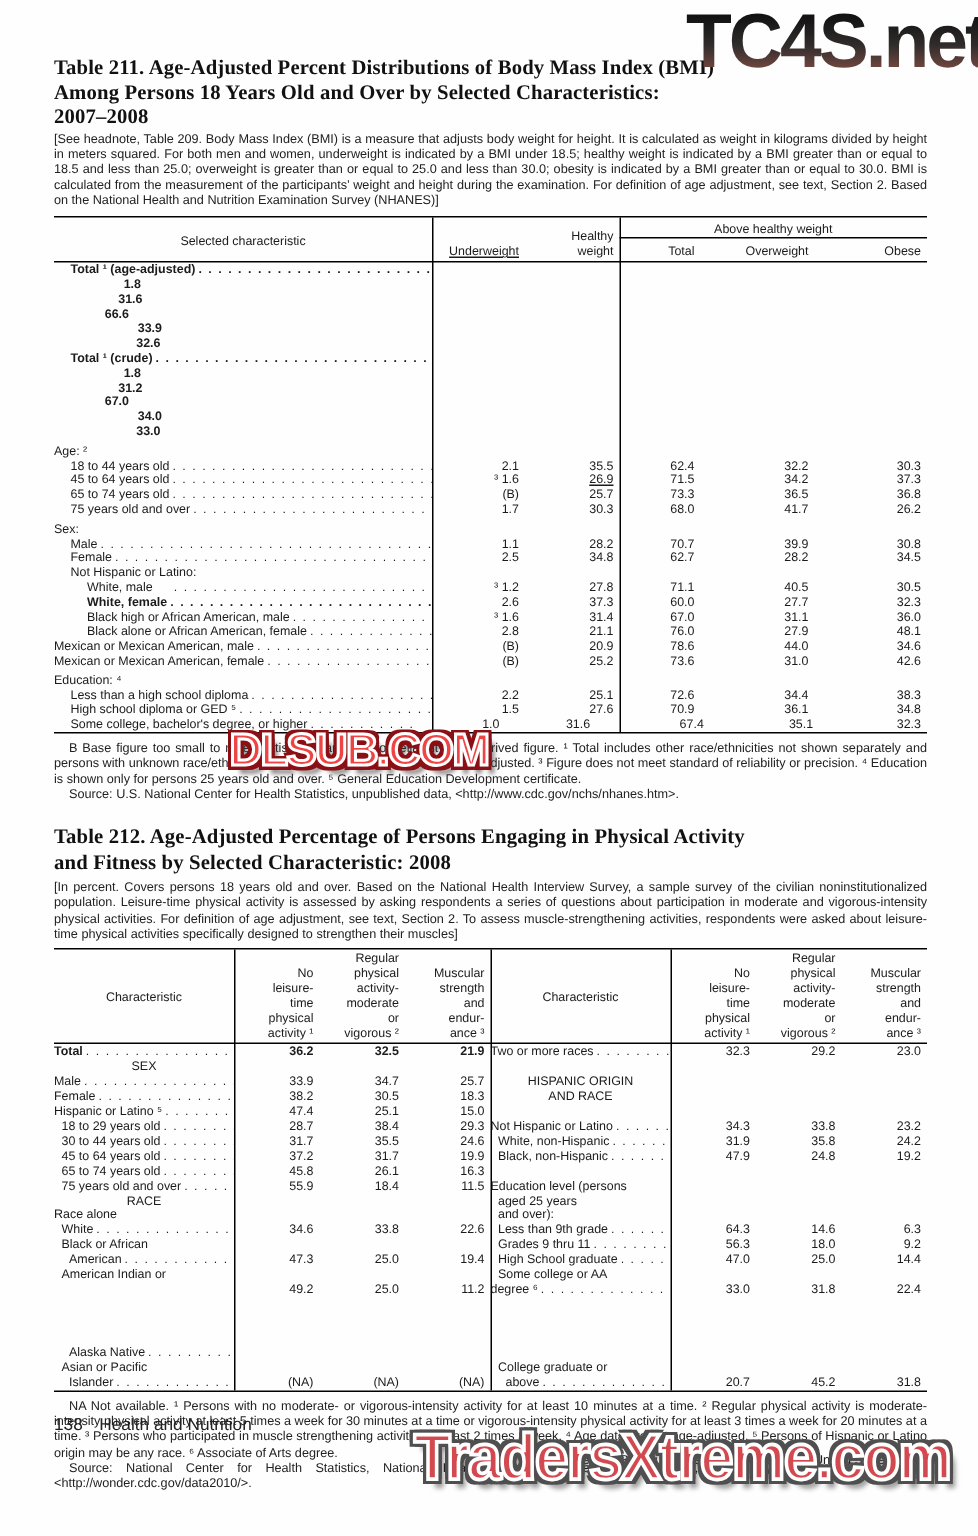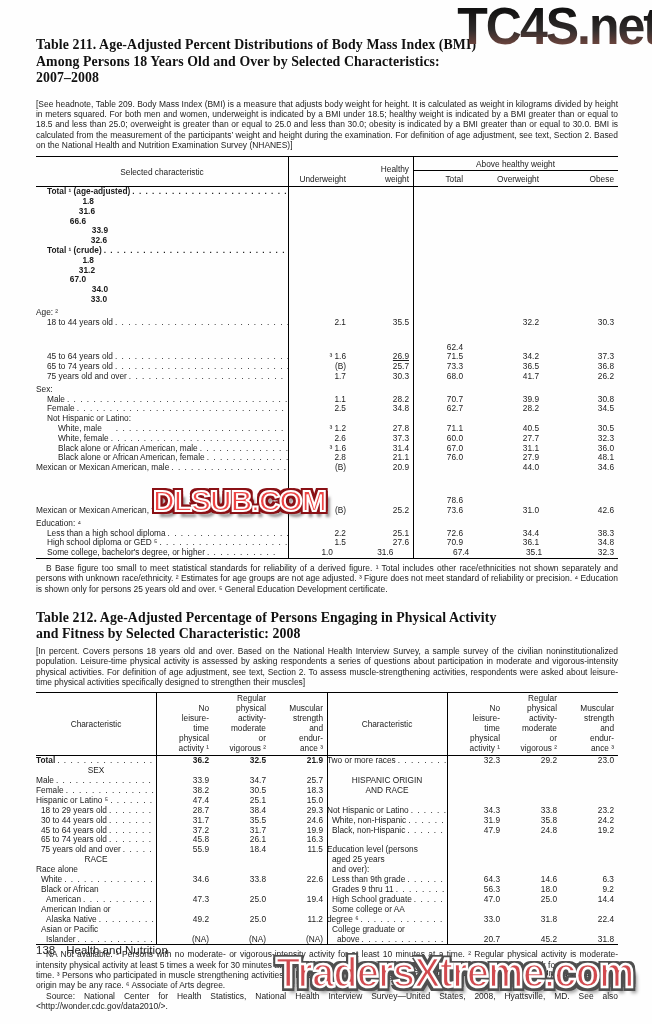--- a/index.html
+++ b/index.html
@@ -1,35 +1,35 @@
 <!DOCTYPE html>
 <html><head>
 <meta charset="utf-8">
 <style>
   * { margin:0; padding:0; box-sizing:border-box; }
   html,body { width:652px; height:1024px; }
   body { background:#fefefe; color:#1b1b1b; font-family:"Liberation Sans", sans-serif; position:relative; overflow:hidden; }
   .content { position:absolute; left:36px; top:0; width:582px; }
 
   .tbl-title { font-family:"Liberation Serif", serif; font-weight:bold; font-size:13.8px; line-height:16.5px; letter-spacing:.1px; color:#111; }
-  .headnote { font-size:8.45px; line-height:10.35px; text-align:justify; margin-top:12px; color:#222; }
+  .headnote { font-size:8.45px; line-height:10.35px; text-align:justify; margin-top:0; color:#222; }
   .footnote { font-size:8.45px; line-height:10.3px; text-align:justify; margin-top:4px; color:#222; }
   .footnote p { text-indent:10px; }
 
   
   .tbl { position:relative; border-top:1.2px solid #000; border-bottom:1.2px solid #000; margin-top:6px; font-size:8.3px; }
   .vr { position:absolute; top:0; bottom:0; width:1px; background:#000; }
   .lab { white-space:nowrap; }
   .dots { flex:1; overflow:hidden; white-space:nowrap; letter-spacing:1px; padding-left:2px; color:#1b1b1b; }
   .b { font-weight:bold;flex-direction:column; }
 
   
   #t211-header { display:flex; border-bottom:1px solid #000; height:30px; }
   .t211-hchar { width:252px; display:flex; align-items:center; justify-content:center; }
-  .t211-hu { width:62px; display:flex; align-items:flex-end; justify-content:flex-end; padding:0 4px 2px 0; }
+  .t211-hu { width:62px; display:flex; align-items:flex-end; justify-content:flex-end; padding:0 4px 2px 0;text-decoration:underline; }
   .t211-hh { width:63px; display:flex; align-items:flex-end; justify-content:flex-end; padding:0 4px 2px 0; white-space:pre-line; text-align:right; }
   .t211-group { width:205px; display:flex; flex-direction:column; }
   .t211-gtitle { text-align:center; border-bottom:1px solid #000; padding:2px 0 1px; }
   .t211-gcols { display:flex; flex:1; align-items:flex-end; }
   .t211-gc { text-align:right; padding:0 4px 2px 0; }
   .t211-row { display:flex; line-height:9.8px; }
   .t211-row.head { padding-top:3px; }
   .t211-char { width:252px; display:flex; overflow:hidden; }
   .t211-v { text-align:right; padding-right:4px; }
 
@@ -123,21 +123,21 @@
             <span class="lab">Age: ²</span>
           </div>
         </div>
         <div class="t211-row">
           <div class="t211-char" style="padding-left: 11px;">
             <span class="lab">18 to 44 years old</span>
             <span class="dots">. . . . . . . . . . . . . . . . . . . . . . . . . . . . . . . . . . . . . . . . . . . . . . . . . . . . . . . . . . . . . . . . . . . . . . . . . . . . . . . . . . . . . . . . . . </span>
           </div>
           <div class="t211-v" style="width: 62px;">2.1</div>
           <div class="t211-v" style="width: 63px;">35.5</div>
-          <div class="t211-v" style="width: 54px; margin-top: 25px;">62.4</div>
+          <div class="t211-v" style="width: 54px;">62.4</div>
           <div class="t211-v" style="width: 76px;">32.2</div>
           <div class="t211-v" style="width: 75px;">30.3</div>
         </div>
         <div class="t211-row">
           <div class="t211-char" style="padding-left: 11px;">
             <span class="lab">45 to 64 years old</span>
             <span class="dots">. . . . . . . . . . . . . . . . . . . . . . . . . . . . . . . . . . . . . . . . . . . . . . . . . . . . . . . . . . . . . . . . . . . . . . . . . . . . . . . . . . . . . . . . . . </span>
           </div>
           <div class="t211-v" style="width: 62px;">³ 1.6</div>
           <div class="t211-v" style="width: 63px; text-decoration: underline;">26.9</div>
@@ -204,33 +204,33 @@
             <span class="lab">White, male</span>
             <span class="dots">. . . . . . . . . . . . . . . . . . . . . . . . . . . . . . . . . . . . . . . . . . . . . . . . . . . . . . . . . . . . . . . . . . . . . . . . . . . . . . . . . . . . . . . . . . </span>
           </div>
           <div class="t211-v" style="width: 62px;">³ 1.2</div>
           <div class="t211-v" style="width: 63px;">27.8</div>
           <div class="t211-v" style="width: 54px;">71.1</div>
           <div class="t211-v" style="width: 76px;">40.5</div>
           <div class="t211-v" style="width: 75px;">30.5</div>
         </div>
         <div class="t211-row">
-          <div class="t211-char" style="padding-left: 22px;">
+          <div class="t211-char" style="padding-left: 22px; font-weight: bold;">
             <span class="lab">White, female</span>
             <span class="dots">. . . . . . . . . . . . . . . . . . . . . . . . . . . . . . . . . . . . . . . . . . . . . . . . . . . . . . . . . . . . . . . . . . . . . . . . . . . . . . . . . . . . . . . . . . </span>
           </div>
           <div class="t211-v" style="width: 62px;">2.6</div>
           <div class="t211-v" style="width: 63px;">37.3</div>
           <div class="t211-v" style="width: 54px;">60.0</div>
           <div class="t211-v" style="width: 76px;">27.7</div>
           <div class="t211-v" style="width: 75px;">32.3</div>
         </div>
         <div class="t211-row">
           <div class="t211-char" style="padding-left: 22px;">
-            <span class="lab">Black alone or African American, male</span>
+            <span class="lab">Black high or African American, male</span>
             <span class="dots">. . . . . . . . . . . . . . . . . . . . . . . . . . . . . . . . . . . . . . . . . . . . . . . . . . . . . . . . . . . . . . . . . . . . . . . . . . . . . . . . . . . . . . . . . . </span>
           </div>
           <div class="t211-v" style="width: 62px;">³ 1.6</div>
           <div class="t211-v" style="width: 63px;">31.4</div>
           <div class="t211-v" style="width: 54px;">67.0</div>
           <div class="t211-v" style="width: 76px;">31.1</div>
           <div class="t211-v" style="width: 75px;">36.0</div>
         </div>
         <div class="t211-row">
           <div class="t211-char" style="padding-left: 22px;">
@@ -243,21 +243,21 @@
           <div class="t211-v" style="width: 76px;">27.9</div>
           <div class="t211-v" style="width: 75px;">48.1</div>
         </div>
         <div class="t211-row">
           <div class="t211-char" style="padding-left: 0px;">
             <span class="lab">Mexican or Mexican American, male</span>
             <span class="dots">. . . . . . . . . . . . . . . . . . . . . . . . . . . . . . . . . . . . . . . . . . . . . . . . . . . . . . . . . . . . . . . . . . . . . . . . . . . . . . . . . . . . . . . . . . </span>
           </div>
           <div class="t211-v" style="width: 62px;">(B)</div>
           <div class="t211-v" style="width: 63px;">20.9</div>
-          <div class="t211-v" style="width: 54px; margin-top: 33px;">78.6</div>
+          <div class="t211-v" style="width: 54px;">78.6</div>
           <div class="t211-v" style="width: 76px;">44.0</div>
           <div class="t211-v" style="width: 75px;">34.6</div>
         </div>
         <div class="t211-row">
           <div class="t211-char" style="padding-left: 0px;">
             <span class="lab">Mexican or Mexican American, female</span>
             <span class="dots">. . . . . . . . . . . . . . . . . . . . . . . . . . . . . . . . . . . . . . . . . . . . . . . . . . . . . . . . . . . . . . . . . . . . . . . . . . . . . . . . . . . . . . . . . . </span>
           </div>
           <div class="t211-v" style="width: 62px;">(B)</div>
           <div class="t211-v" style="width: 63px;">25.2</div>
@@ -301,20 +301,21 @@
           <div class="t211-v" style="width: 63px;">31.6</div>
           <div class="t211-v" style="width: 54px; margin-left: 24px;">67.4</div>
           <div class="t211-v" style="width: 76px;">35.1</div>
           <div class="t211-v" style="width: 75px;">32.3</div>
         </div>
       </div>
   </div>
 
   <div class="footnote">
     <p>B Base figure too small to meet statistical standards for reliability of a derived figure. ¹ Total includes other race/ethnicities not shown separately and persons with unknown race/ethnicity. ² Estimates for age groups are not age adjusted. ³ Figure does not meet standard of reliability or precision. ⁴ Education is shown only for persons 25 years old and over. ⁵ General Education Development certificate.</p>
+    <p>Source: U.S. National Center for Health Statistics, unpublished data, &lt;http://www.cdc.gov/nchs/nhanes.htm&gt;.</p>
   </div>
 
   <div class="tbl-title" style="margin-top:16px">
     <div>Table 212. Age-Adjusted Percentage of Persons Engaging in Physical Activity</div>
     <div>and Fitness by Selected Characteristic: 2008</div>
   </div>
   <div class="headnote" style="margin-top:3px">[In percent. Covers persons 18 years old and over. Based on the National Health Interview Survey, a sample survey of the civilian noninstitutionalized population. Leisure-time physical activity is assessed by asking respondents a series of questions about participation in moderate and vigorous-intensity physical activities. For definition of age adjustment, see text, Section 2. To assess muscle-strengthening activities, respondents were asked about leisure-time physical activities specifically designed to strengthen their muscles]</div>
 
   <div class="tbl" style="margin-top:5px">
     <div class="vr" style="left:120px"></div>
@@ -650,21 +651,21 @@
             <div class="t212-char" style="padding-left: 5px;">
               <span class="lab">Some college or AA</span>
             </div>
             <div class="t212-v"></div>
             <div class="t212-v"></div>
             <div class="t212-v"></div>
           </div>
         </div>
         <div class="t212-row">
           <div class="t212-half">
-            <div class="t212-char" style="padding-left: 10px;">
+            <div class="t212-char" style="padding-left: 10px; margin-top: 42px;">
               <span class="lab">Alaska Native</span>
               <span class="dots">. . . . . . . . . . . . . . . . . . . . . . . . . . . . . . . . . . . . . . . . . . . . . . . . . . . . . . . . . . . . . . . . . . . . . . . . . . . . . . . . . . . . . . . . . . </span>
             </div>
             <div class="t212-v">49.2</div>
             <div class="t212-v">25.0</div>
             <div class="t212-v">11.2</div>
           </div>
           <div class="t212-half">
             <div class="t212-char" style="">
               <span class="lab">degree ⁶</span>

